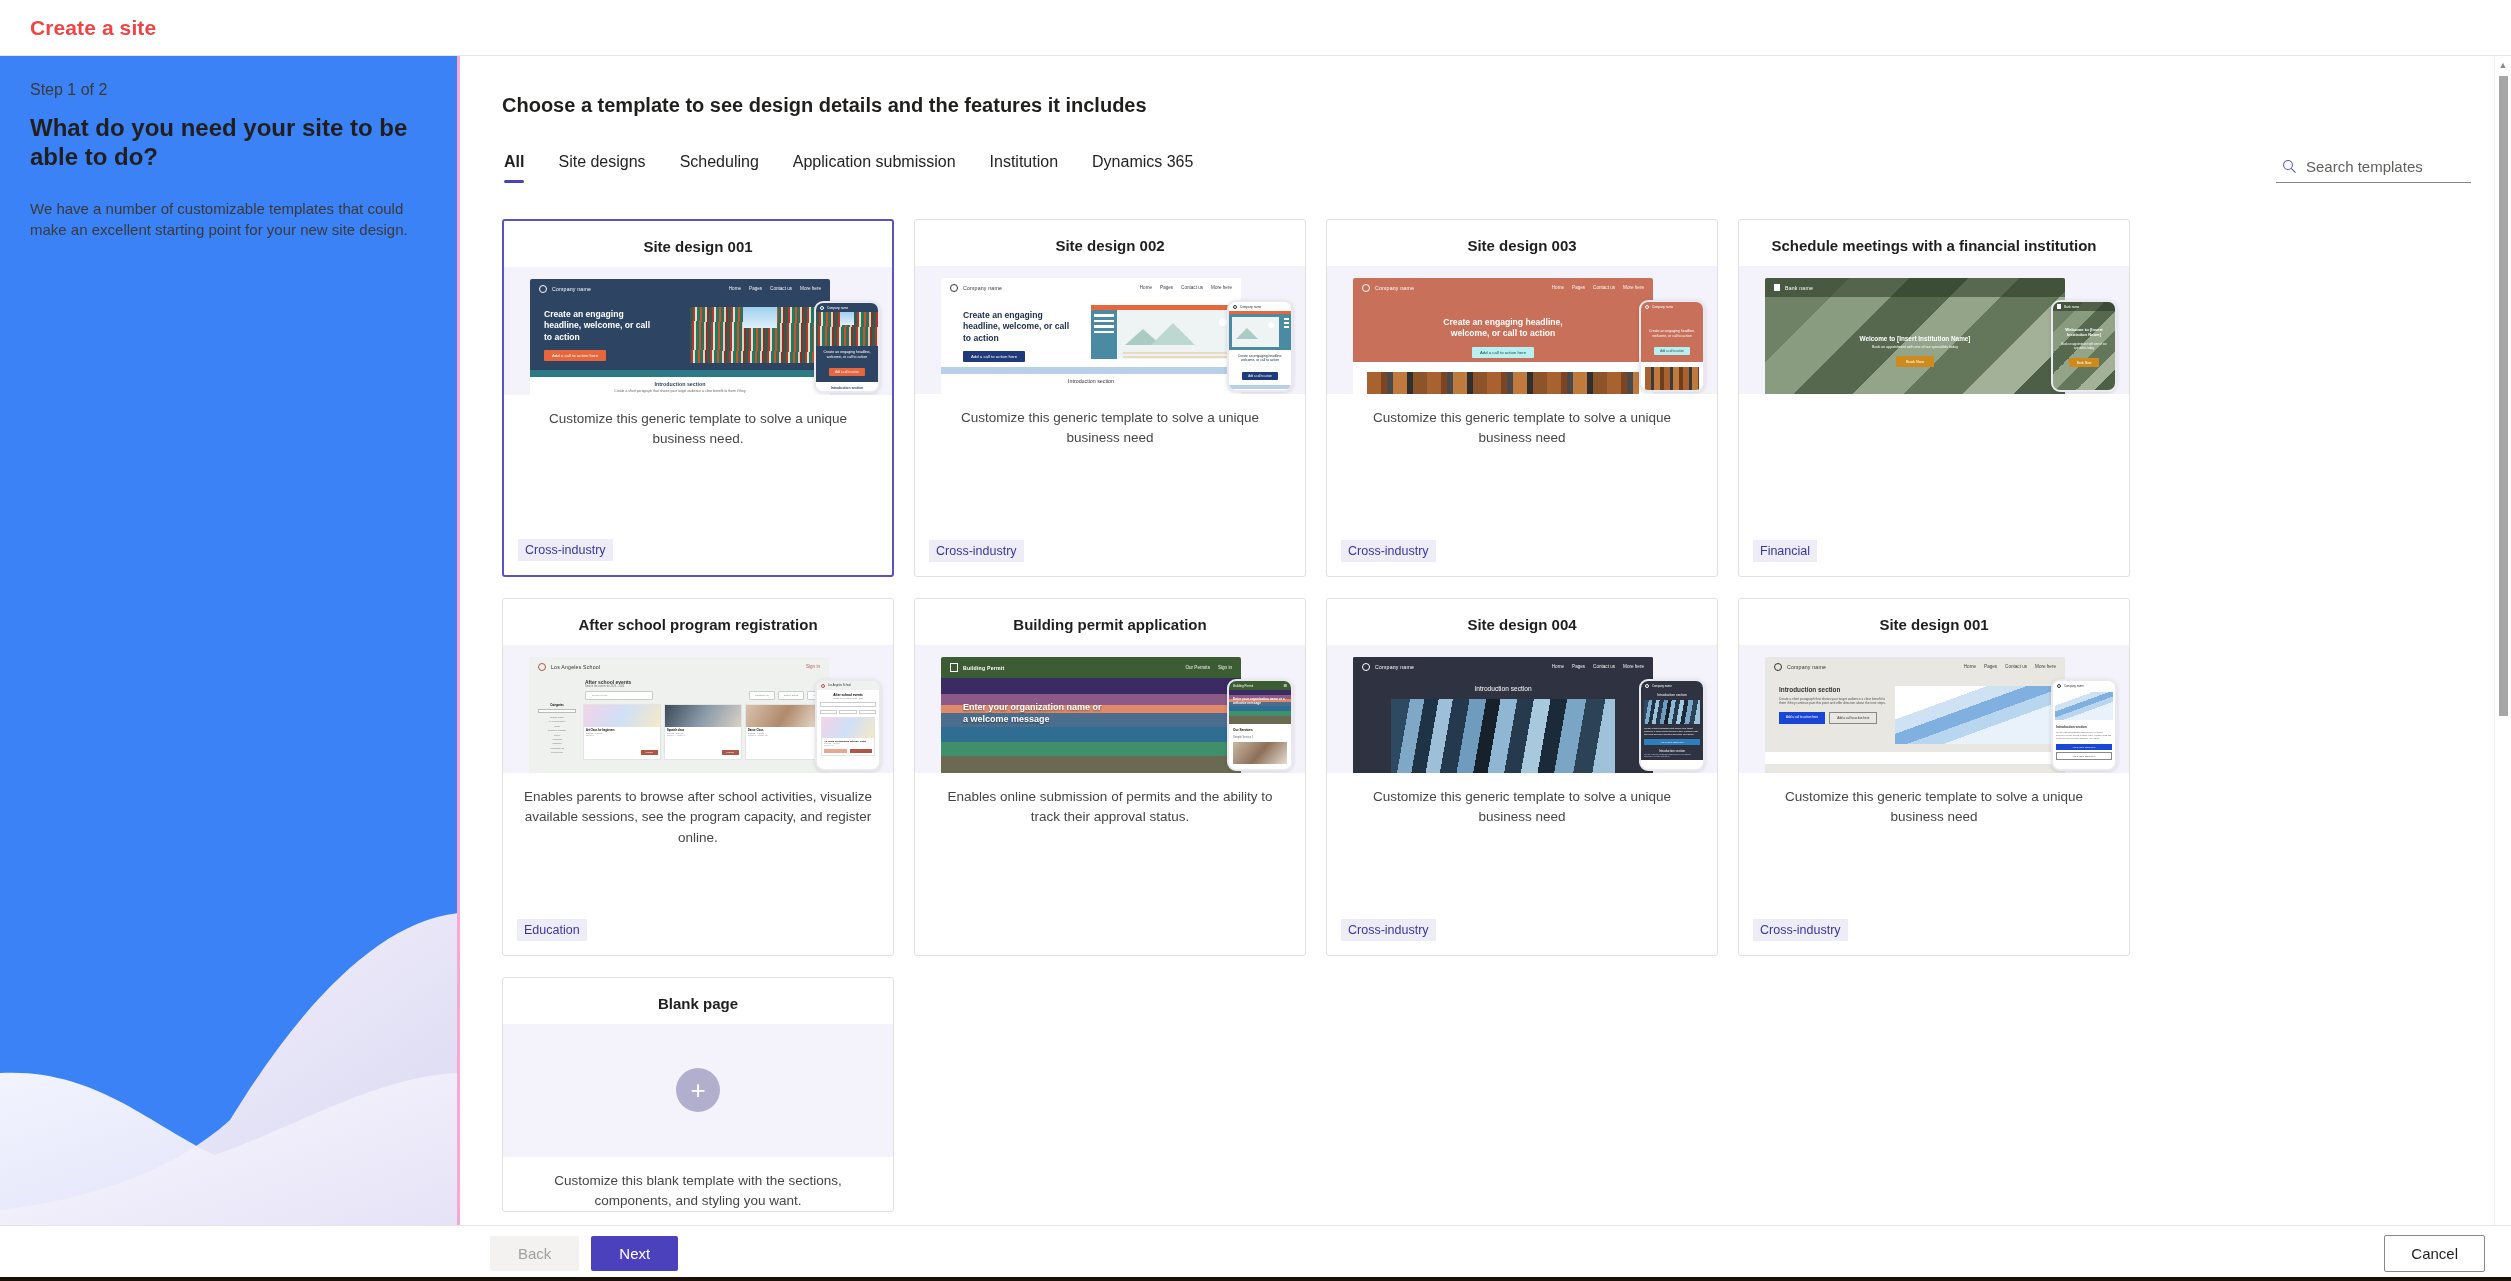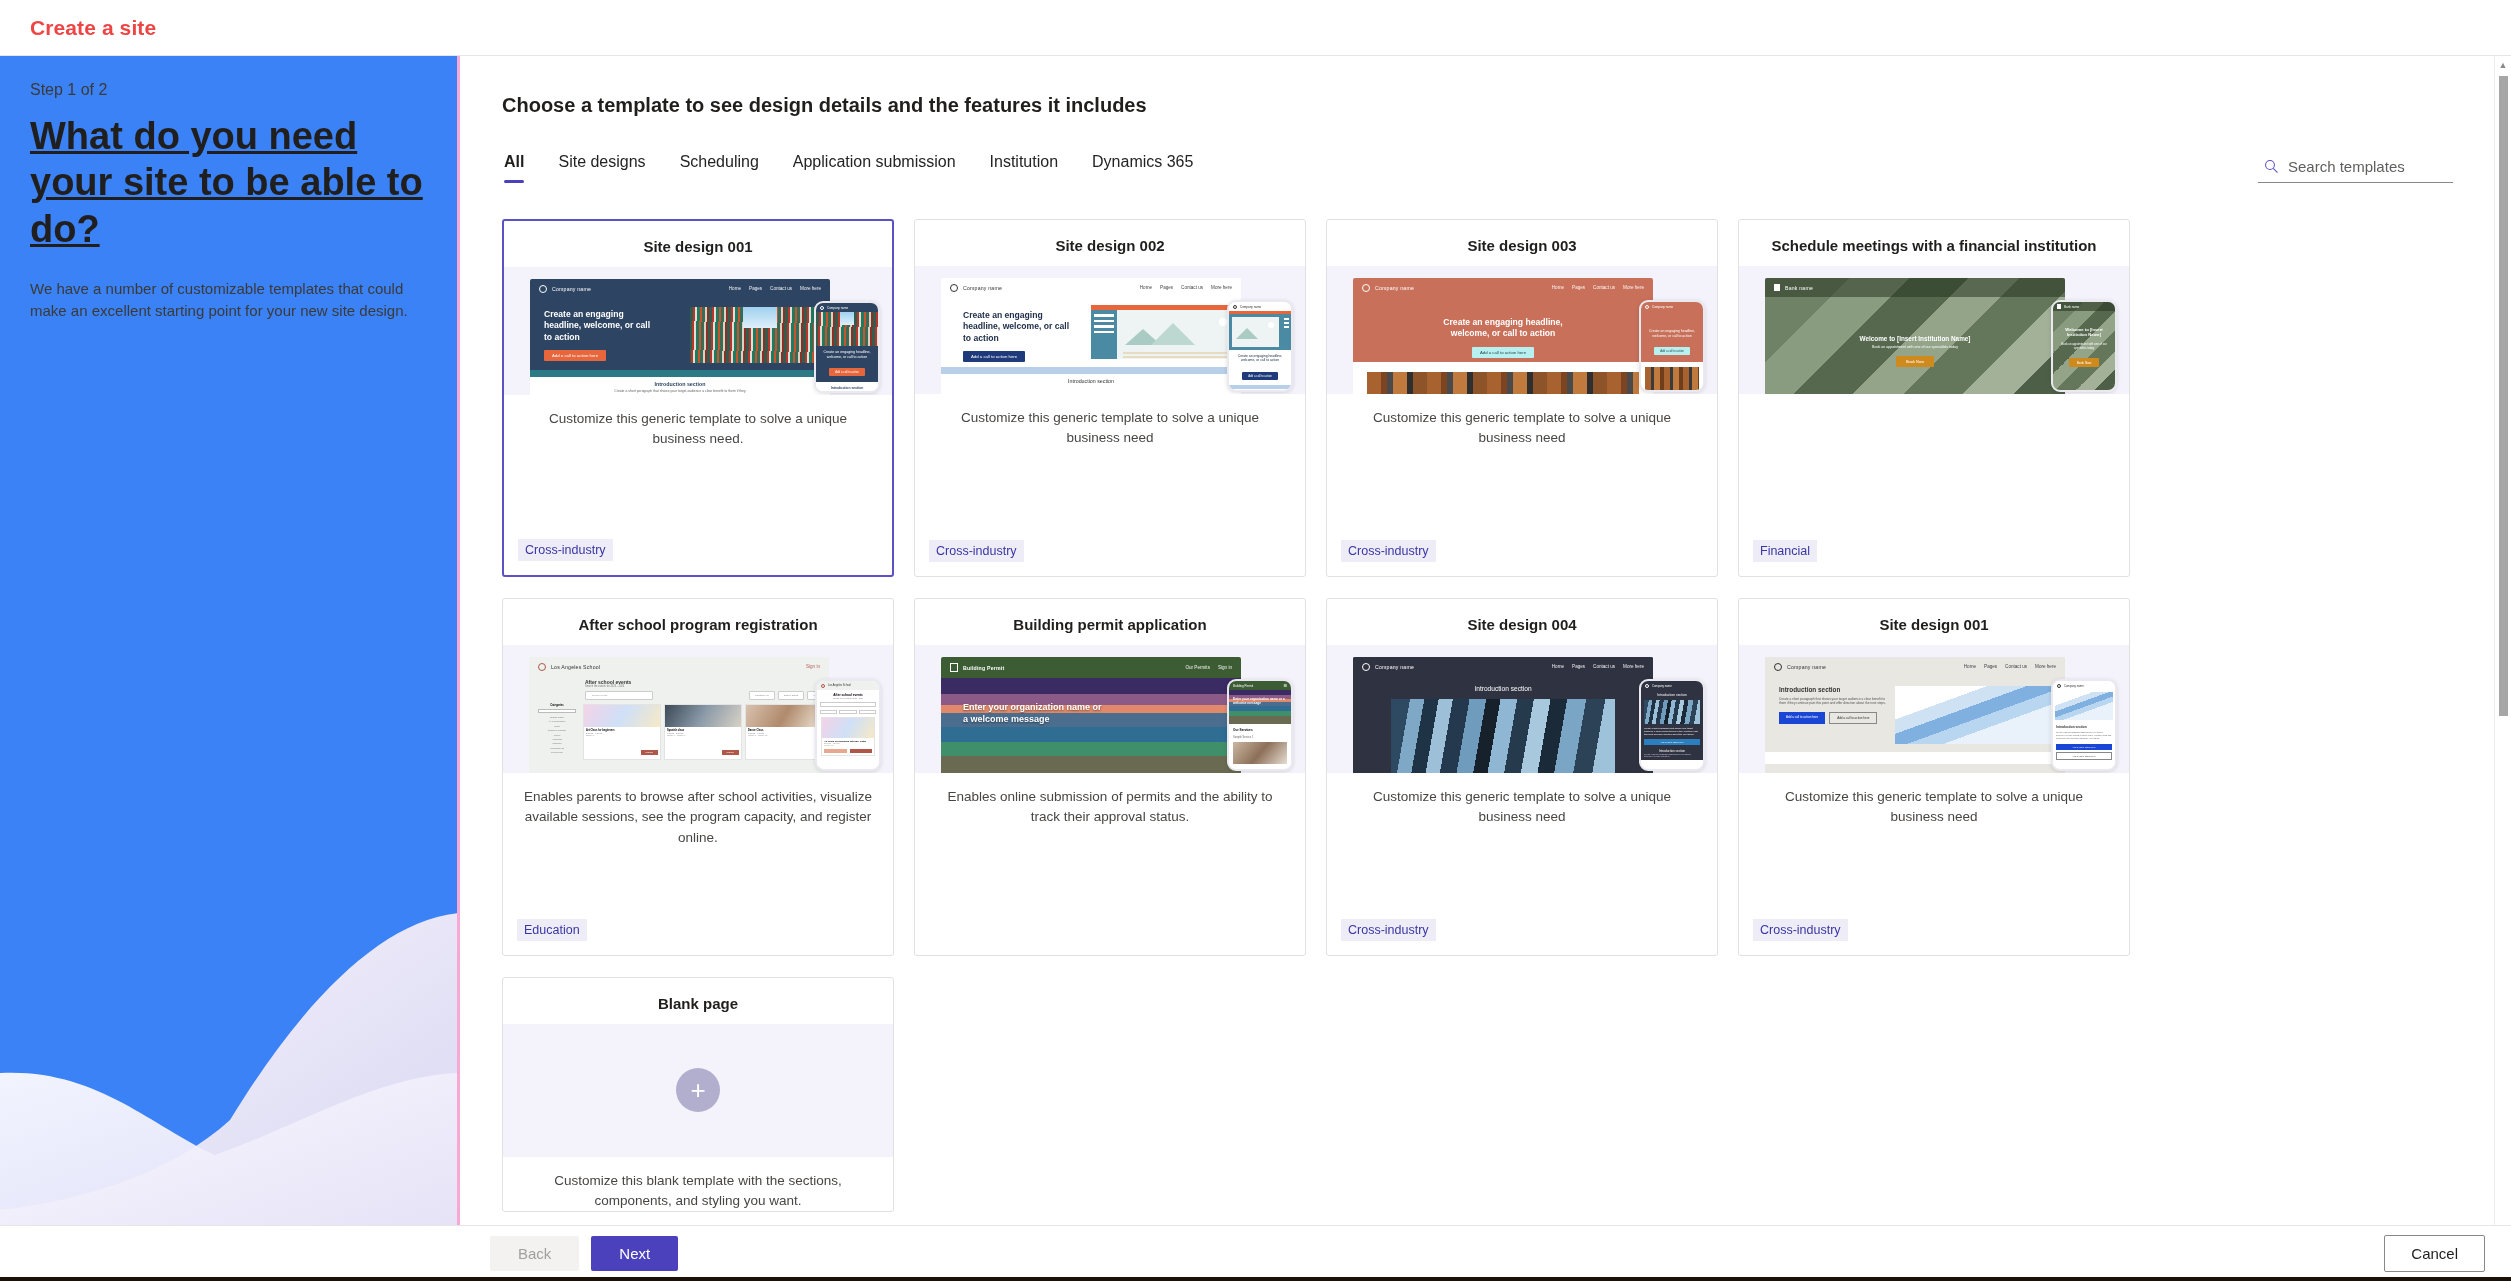--- a/index.html
+++ b/index.html
@@ -21,27 +21,27 @@
   
   .body { flex:1; display:flex; min-height:0; position:relative; }
 
   
   .leftpane {
     width: 460px; min-width:460px; position:relative;
     background:#3b82f6; border-right:3px solid #f9a8d4; overflow:hidden;
   }
   .leftpane .inner { position:relative; z-index:2; padding: 25px 34px 0 30px; }
   .step { font-size:16px; color:#3b3a39; margin-bottom:14px;}
-  .bigq { font-size:38px; line-height:1.22; font-weight:600; color:#201f1e; margin-bottom:26px;text-decoration:underline;}
+  .bigq { font-size:24px; line-height:1.22; font-weight:600; color:#201f1e; margin-bottom:26px;}
   .subtext { font-size:15px; line-height:1.45; color:#3b3a39; }
   .waves { position:absolute; left:0; bottom:0; width:460px; height:400px; z-index:1; }
 
   
   .rightpane { flex:1; position:relative; overflow:hidden; background:#fff; display:flex; flex-direction:column; min-width:0;}
-  .rp-scroll { flex:1; overflow:hidden; padding: 0 18px 0 0; position:relative; }
+  .rp-scroll { flex:1; overflow:hidden; padding: 0 0 0 0; position:relative; }
   .rp-inner { padding: 38px 40px 0 42px; }
   .pagehead { font-size:20px; font-weight:600; color:#201f1e; margin-bottom:36px;}
 
   .tabrow { display:flex; align-items:flex-end; justify-content:space-between; margin-bottom:36px;}
   .tabs { display:flex; gap:0; }
   .tab {
     font-size:16px; color:#242424; padding: 0 17px 12px 17px; position:relative;
     cursor:pointer; white-space:nowrap;
   }
   .tab:first-child { padding-left: 2px; }

